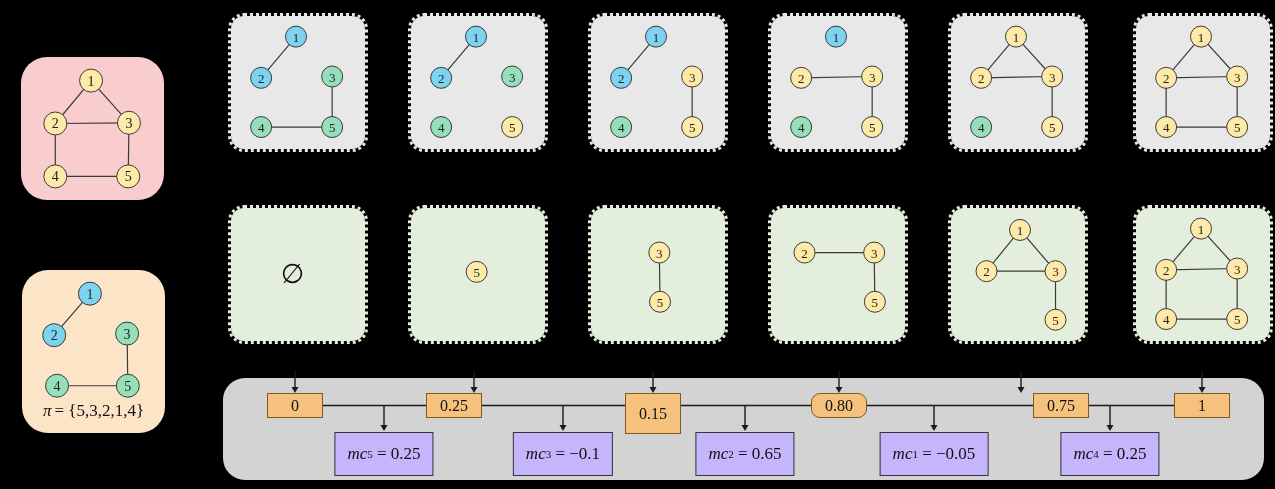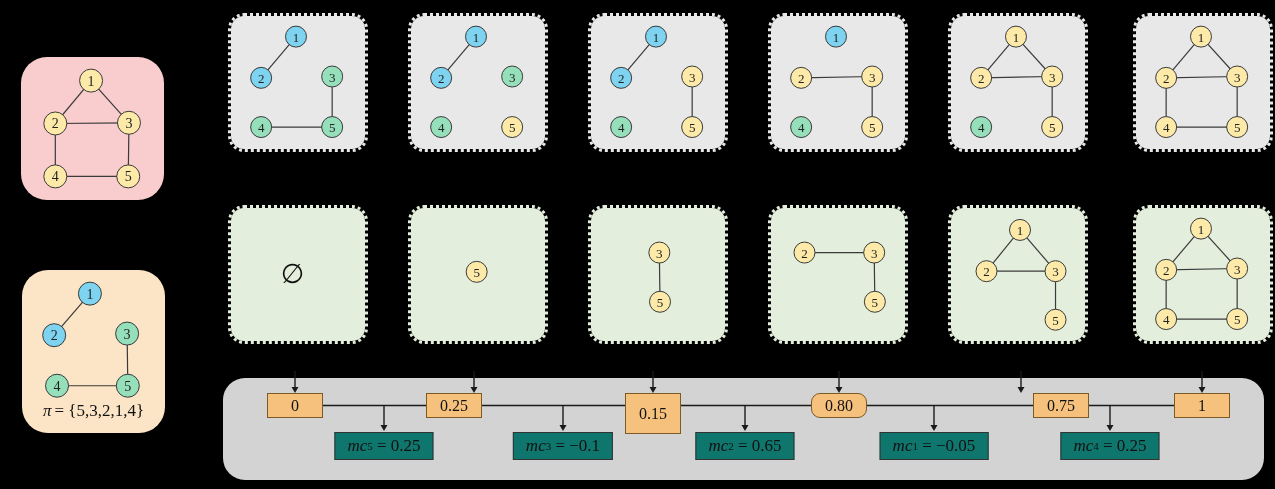--- a/index.html
+++ b/index.html
@@ -27,23 +27,23 @@
     background:#d3d3d3; border-radius:22px; z-index:1;
   }
   #connectors { position:absolute; left:0; top:0; z-index:2; pointer-events:none; }
   .value-box {
     position:absolute; z-index:3; width:56px; height:25px; box-sizing:border-box;
     background:#f6c17d; border:1px solid #7c5a24;
     display:flex; align-items:center; justify-content:center;
     font-size:16px; color:#111;
   }
   .mc-box {
-    position:absolute; z-index:3; height:28px; box-sizing:border-box;
+    position:absolute; z-index:3; height:44px; box-sizing:border-box;
     transform:translateX(-50%);
-    background:#0f766e; border:1px solid #333;
+    background:#c4b5fd; border:1px solid #333;
     display:flex; align-items:center; justify-content:center;
     padding:8px 12px; font-size:17px; color:#111; white-space:nowrap;
   }
   .mc-box i { font-style:italic; }
   .mc-box sub { font-size:11px; line-height:0; }
   .bar-label {
     position:absolute; left:227px; top:430px; width:104px; z-index:3;
     font-family:"Liberation Sans", sans-serif; font-size:14.5px; line-height:1.22;
     color:#111; text-align:center;
   }

